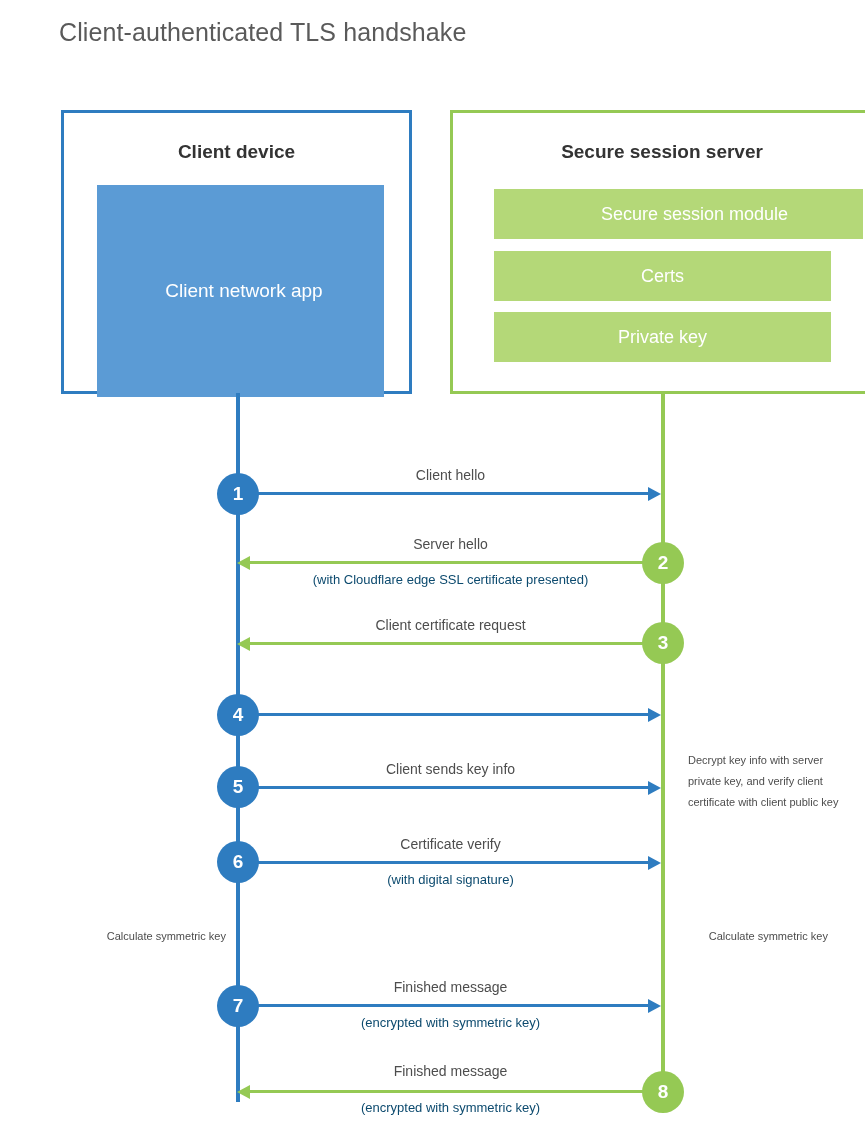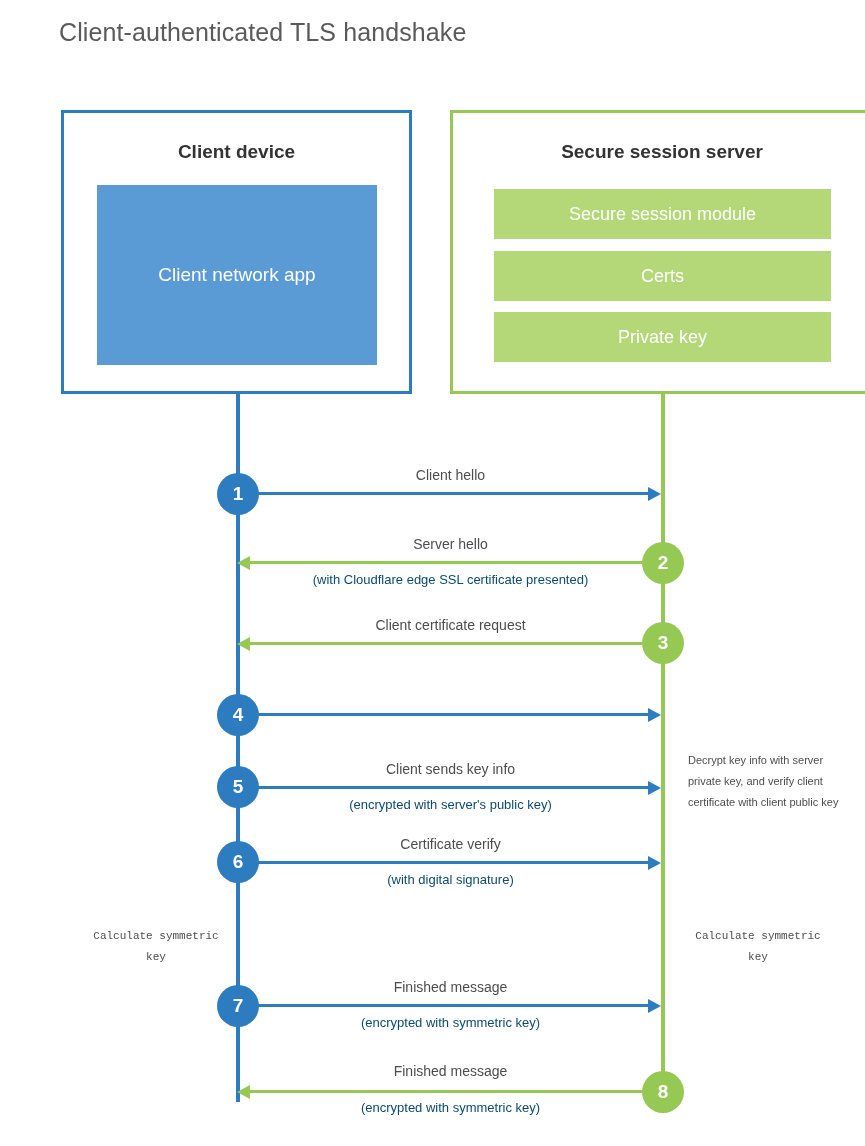--- a/index.html
+++ b/index.html
@@ -58,43 +58,44 @@
     text-align: center;
     font-size: 19px;
     font-weight: bold;
     color: #333333;
   }
   #client-app {
     position: absolute;
     left: 33px;
     top: 72px;
     width: 280px;
-    height: 180px;
+    height: 212px;
     background: #5b9bd5;
     display: flex;
     align-items: center;
     justify-content: center;
     text-align: center;
     color: #ffffff;
     font-size: 19px;
     line-height: 26px;
+    padding-left: 7px;
   }
   .server-bar {
     position: absolute;
     left: 41px;
     width: 337px;
     height: 50px;
     background: #b4d878;
     display: flex;
     align-items: center;
     justify-content: center;
     color: #ffffff;
     font-size: 18px;
   }
-  #server-bar-0 { top: 76px; }
+  #server-bar-0 { top: 76px; padding-left: 32px; }
   #server-bar-1 { top: 138px; }
   #server-bar-2 { top: 199px; }
 
   
   .lifeline {
     position: absolute;
     width: 4px;
   }
   #client-lifeline {
     left: 208px;
@@ -157,21 +158,21 @@
     font-size: 13px;
     color: #0c4a6e;
     white-space: nowrap;
   }
   .side-note {
     position: absolute;
     font-size: 11px;
     line-height: 21px;
     color: #4d4d4d;
   }
-  .side-note.centered { text-align: center; font-family: Liberation Mono, monospace; }
+  .side-note.centered { text-align: right; }
 </style>
 </head>
 <body>
 
 <div id="diagram">
 
   <div id="page-title">Client-authenticated TLS handshake</div>
 
   <div class="actor-box" id="client-box">
     <div class="actor-title">Client device</div>
@@ -204,21 +205,20 @@
   <div class="arrowhead left green" style="left:209px; top:637px;"></div>
   <div class="step-circle green" style="left:614px; top:622px;">3</div>
 
   <div class="msg-line blue" style="left:210px; top:713px; width:410px;"></div>
   <div class="arrowhead right blue" style="left:620px; top:708px;"></div>
   <div class="step-circle blue" style="left:189px; top:694px;">4</div>
 
   <div class="msg-label" style="left:210px; top:761px; width:425px;">Client sends key info</div>
   <div class="msg-line blue" style="left:210px; top:786px; width:410px;"></div>
   <div class="arrowhead right blue" style="left:620px; top:781px;"></div>
-  <div class="msg-sublabel" style="left:210px; top:797px; width:425px;">(encrypted with server's public key)</div>
   <div class="step-circle blue" style="left:189px; top:766px;">5</div>
 
   <div class="msg-label" style="left:210px; top:836px; width:425px;">Certificate verify</div>
   <div class="msg-line blue" style="left:210px; top:861px; width:410px;"></div>
   <div class="arrowhead right blue" style="left:620px; top:856px;"></div>
   <div class="msg-sublabel" style="left:210px; top:872px; width:425px;">(with digital signature)</div>
   <div class="step-circle blue" style="left:189px; top:841px;">6</div>
 
   <div class="msg-label" style="left:210px; top:979px; width:425px;">Finished message</div>
   <div class="msg-line blue" style="left:210px; top:1004px; width:410px;"></div>

